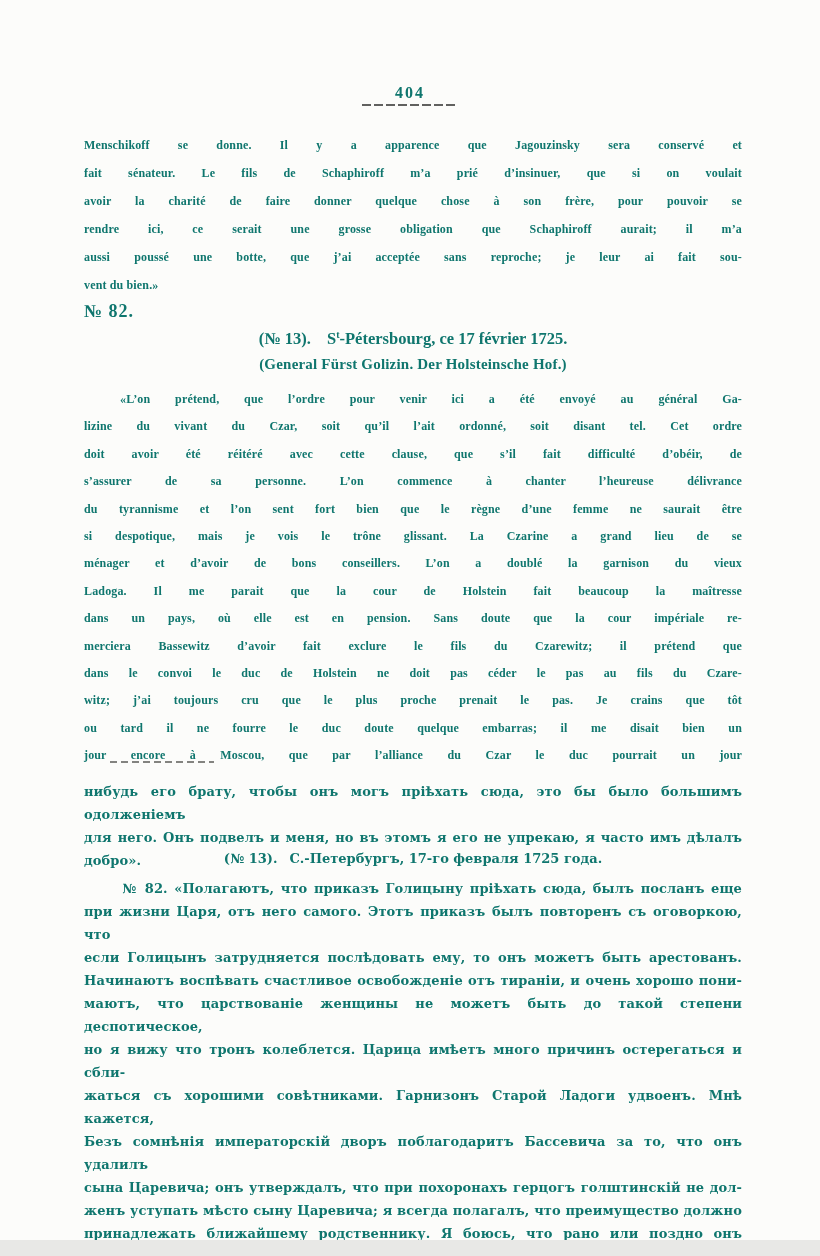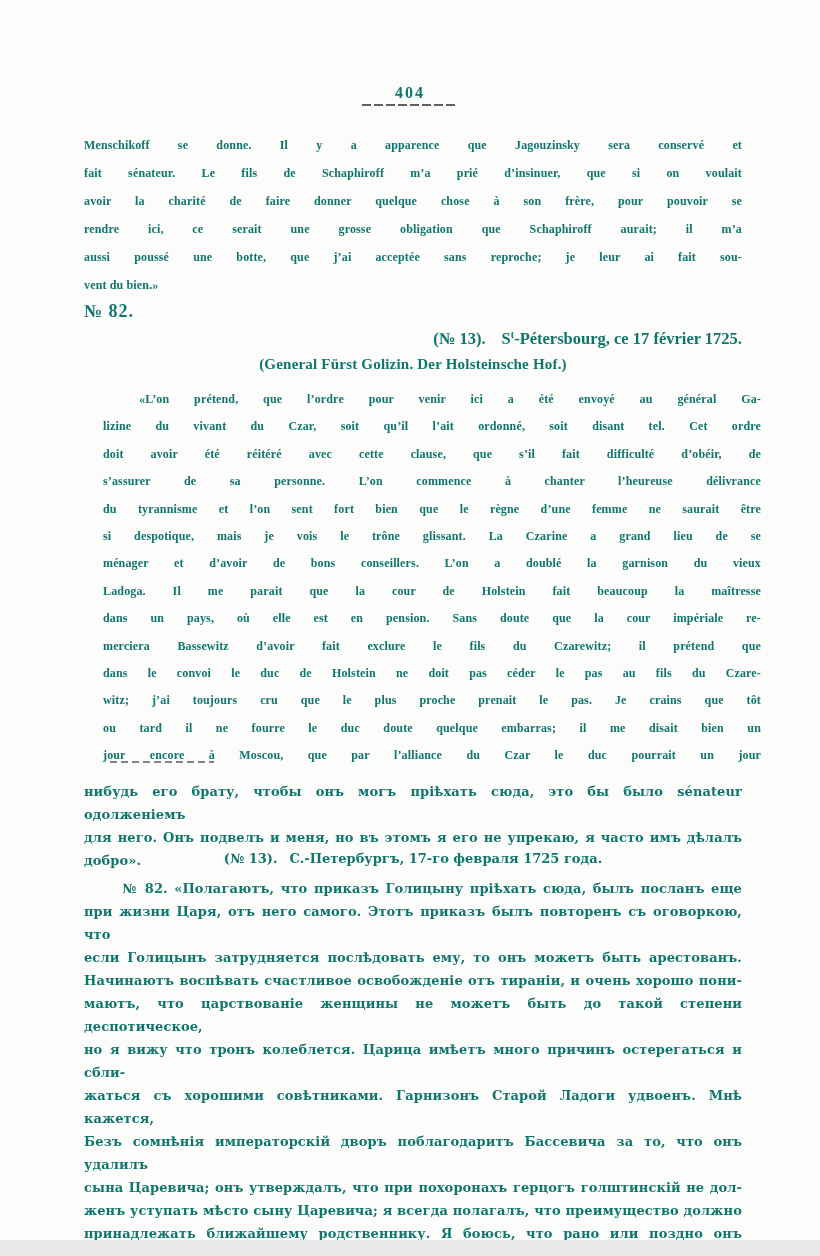--- a/index.html
+++ b/index.html
@@ -63,39 +63,39 @@
   .para1 .tl { line-height: 28px; }
 
   .doc-heading {
     top: 301px;
     font-size: 18px;
     font-weight: 700;
     letter-spacing: 1px;
   }
   .doc-dateline {
     top: 329px;
-    text-align: right;
+    text-align: center;
     font-size: 16.5px;
     font-weight: 700;
   }
   .doc-dateline .ref { margin-right: 16px; }
   .doc-dateline sup {
     font-size: 10px;
     vertical-align: super;
     line-height: 0;
   }
   .source-note {
     top: 356px;
     text-align: center;
     font-size: 15px;
     font-weight: 700;
     letter-spacing: .2px;
   }
 
-  .doc-body { top: 386px; margin-left: 19px; }
+  .doc-body { top: 386px; }
 
   .footnote-rule {
     position: absolute;
     left: 110px;
     top: 761px;
     width: 104px;
     height: 2px;
     background: repeating-linear-gradient(90deg, #6e6e6a 0 7px, transparent 7px 11px);
     opacity: .85;
   }
@@ -157,21 +157,21 @@
     <div class="tl">merciera Bassewitz d’avoir fait exclure le fils du Czarewitz; il prétend que</div>
     <div class="tl">dans le convoi le duc de Holstein ne doit pas céder le pas au fils du Czare-</div>
     <div class="tl">witz; j’ai toujours cru que le plus proche prenait le pas. Je crains que tôt</div>
     <div class="tl">ou tard il ne fourre le duc doute quelque embarras; il me disait bien un</div>
     <div class="tl">jour encore à Moscou, que par l’alliance du Czar le duc pourrait un jour</div>
   </div>
 
   <div class="footnote-rule"></div>
 
   <div class="block fn cyr">
-    <div class="tl">нибудь его брату, чтобы онъ могъ пріѣхать сюда, это бы было sénateur одолженіемъ</div>
+    <div class="tl">нибудь его брату, чтобы онъ могъ пріѣхать сюда, это бы было большимъ одолженіемъ</div>
     <div class="tl">для него. Онъ подвелъ и меня, но въ этомъ я его не упрекаю, я часто имъ дѣлалъ</div>
     <div class="tl short">добро».</div>
   </div>
 
   <div class="block fn-dateline cyr">
     <span class="ref">(№ 13).</span><span>С.-Петербургъ, 17-го февраля 1725 года.</span>
   </div>
 
   <div class="block ru-body cyr">
     <div class="tl indent">№ 82. «Полагаютъ, что приказъ Голицыну пріѣхать сюда, былъ посланъ еще</div>

